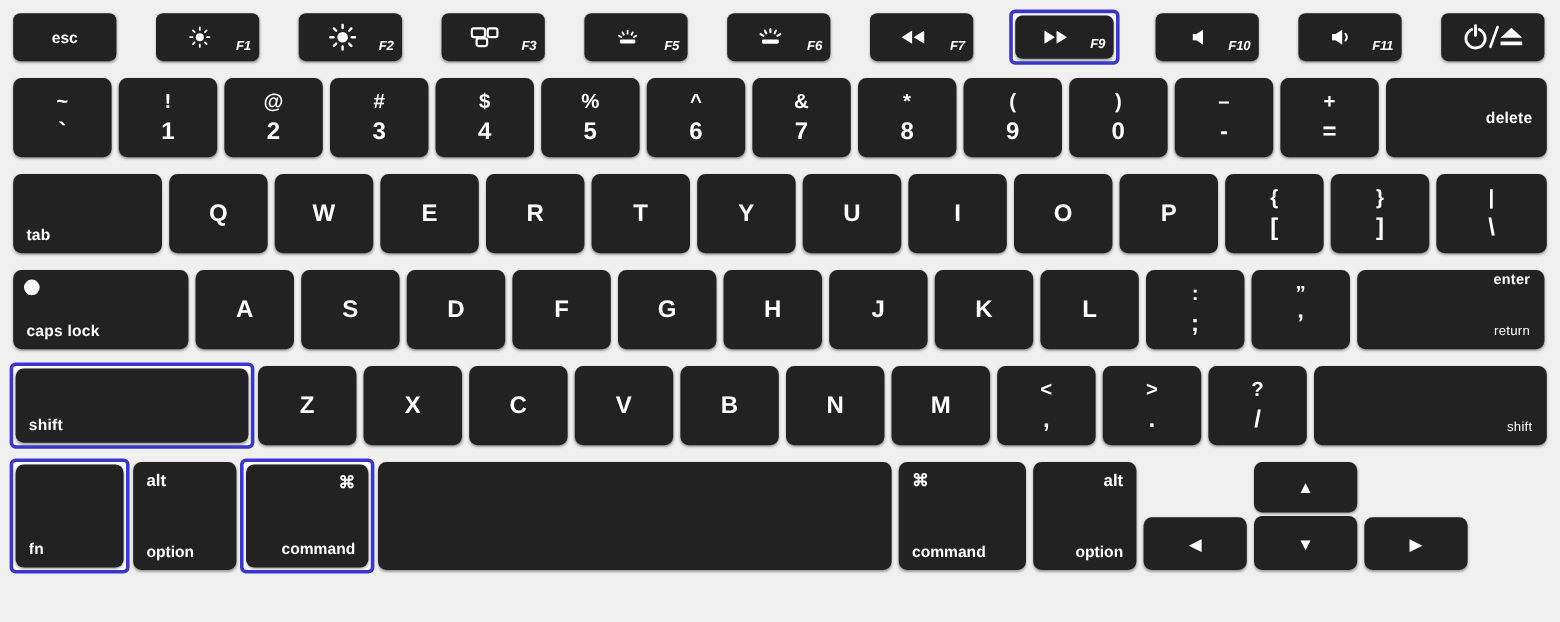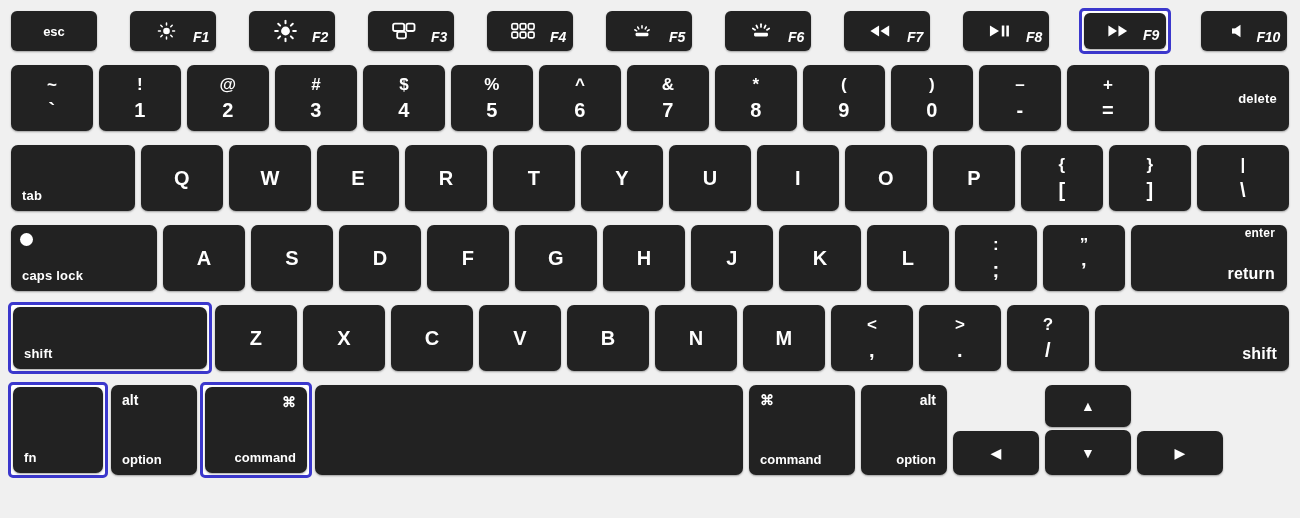--- a/index.html
+++ b/index.html
@@ -71,21 +71,21 @@
     text-align: center;
     font-size: 20px;
   }
   
   .lg.up    { left: 0; right: 0; top: 11px;  text-align: center; font-size: 17px; }
   .lg.down  { left: 0; right: 0; bottom: 11px; text-align: center; font-size: 20px; }
 
   
   .lg.bl { left: 11px; bottom: 9px; font-size: 13px; font-weight: 700; }
   
-  .lg.br { right: 12px; bottom: 9px; font-size: 16px; font-weight: 700; }
+  .lg.br { right: 12px; bottom: 9px; font-size: 11px; font-weight: 400; }
   
   .lg.tr { right: 12px; top: 2px; font-size: 12px; font-weight: 700; }
   
   .lg.cr { right: 12px; top: 50%; transform: translateY(-50%); font-size: 13px; font-weight: 700; }
 
   
   .modcol {
     position: absolute; inset: 0;
     display: flex; flex-direction: column;
     justify-content: space-between;
@@ -100,21 +100,21 @@
   .fnicon {
     position: absolute;
     left: 0; right: 0; top: 50%;
     transform: translateY(-50%);
     display: flex; align-items: center; justify-content: center;
     padding-right: 14px;
   }
   .fnlabel {
     position: absolute;
     right: 7px; bottom: 6px;
-    font-size: 14px; font-weight: 700;
+    font-size: 11px; font-weight: 700;
     font-style: italic;
     letter-spacing: -0.2px;
     color: #ffffff;
   }
   .fn-esc {
     position: absolute; inset: 0;
     display: flex; align-items: center; justify-content: center;
     font-size: 13px; font-weight: 700;
   }
   .fn-power {
@@ -216,35 +216,20 @@
           <svg width="24" height="18" viewBox="0 0 26 19" fill="none" stroke="#fff" stroke-width="2">
             <rect x="1.2" y="1.5" width="12" height="8" rx="2"></rect>
             <rect x="15.6" y="1.5" width="8.8" height="8" rx="2"></rect>
             <rect x="5.6" y="10.5" width="9.5" height="7" rx="2" fill="#222" stroke="#fff"></rect>
           </svg>
         </span>
         <span class="fnlabel">F3</span>
       </div>
     </div>
 
-    <div class="kw" style="width:92px">
-      <div class="key">
-        <span class="fnicon">
-          <svg width="24" height="17" viewBox="0 0 26 18" fill="none" stroke="#fff" stroke-width="1.8">
-            <rect x="1" y="1" width="6.2" height="6.2" rx="1.6"></rect>
-            <rect x="9.9" y="1" width="6.2" height="6.2" rx="1.6"></rect>
-            <rect x="18.8" y="1" width="6.2" height="6.2" rx="1.6"></rect>
-            <rect x="1" y="10.2" width="6.2" height="6.2" rx="1.6"></rect>
-            <rect x="9.9" y="10.2" width="6.2" height="6.2" rx="1.6"></rect>
-            <rect x="18.8" y="10.2" width="6.2" height="6.2" rx="1.6"></rect>
-          </svg>
-        </span>
-        <span class="fnlabel">F4</span>
-      </div>
-    </div>
 
     <div class="kw" style="width:92px">
       <div class="key">
         <span class="fnicon">
           <svg width="24" height="16" viewBox="0 0 26 17" fill="#fff">
             <rect x="6" y="10.5" width="14" height="3.6" rx="1.2"></rect>
             <g stroke="#fff" stroke-width="1.7" stroke-linecap="round">
               <line x1="13" y1="2.8" x2="13" y2="5.3"></line>
               <line x1="8.4" y1="4.2" x2="9.5" y2="6.3"></line>
               <line x1="17.6" y1="4.2" x2="16.5" y2="6.3"></line>
@@ -280,32 +265,20 @@
         <span class="fnicon">
           <svg width="22" height="13" viewBox="0 0 24 14" fill="#fff">
             <polygon points="11,1 11,13 1.5,7"></polygon>
             <polygon points="22,1 22,13 12.5,7"></polygon>
           </svg>
         </span>
         <span class="fnlabel">F7</span>
       </div>
     </div>
 
-    <div class="kw" style="width:92px">
-      <div class="key">
-        <span class="fnicon">
-          <svg width="21" height="13" viewBox="0 0 23 14" fill="#fff">
-            <polygon points="1,1 1,13 11,7"></polygon>
-            <rect x="14" y="1" width="2.8" height="12"></rect>
-            <rect x="19" y="1" width="2.8" height="12"></rect>
-          </svg>
-        </span>
-        <span class="fnlabel">F8</span>
-      </div>
-    </div>
 
     <div class="kw hl" style="width:92px">
       <div class="key">
         <span class="fnicon">
           <svg width="22" height="13" viewBox="0 0 24 14" fill="#fff">
             <polygon points="1.5,1 1.5,13 11,7"></polygon>
             <polygon points="12.5,1 12.5,13 22,7"></polygon>
           </svg>
         </span>
         <span class="fnlabel">F9</span>

